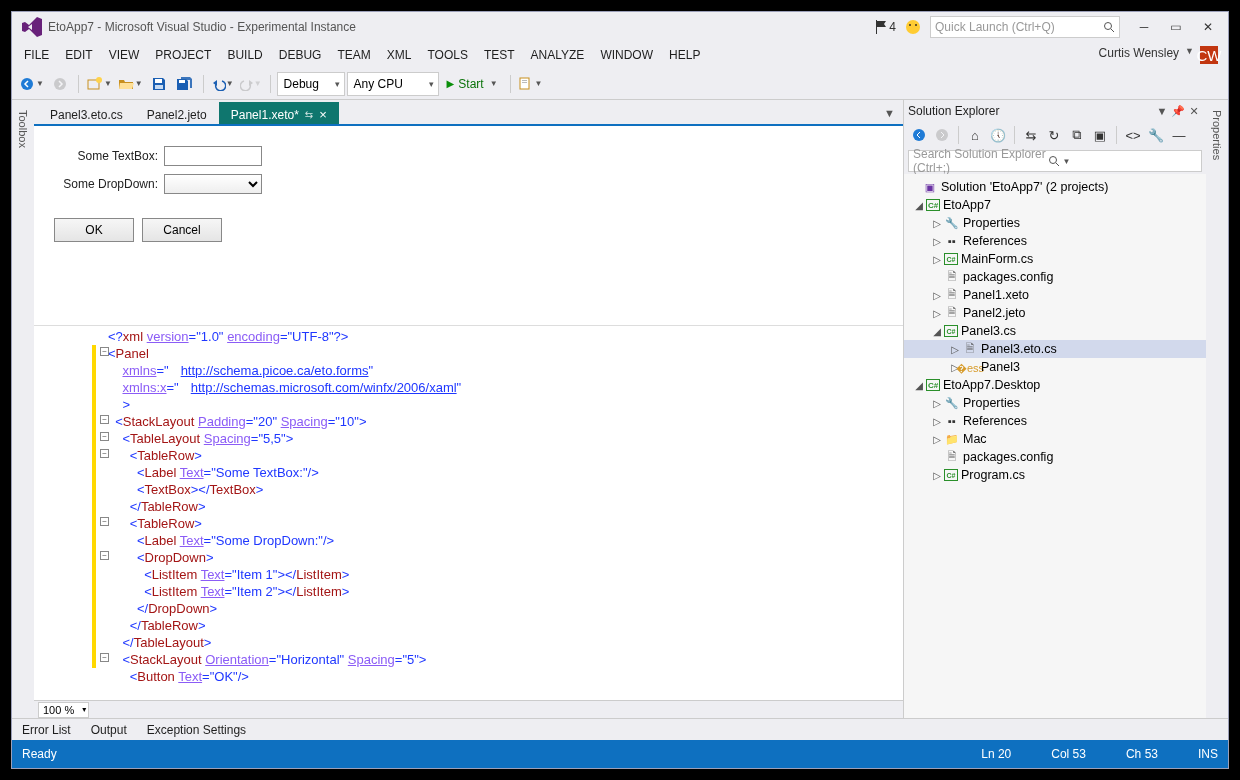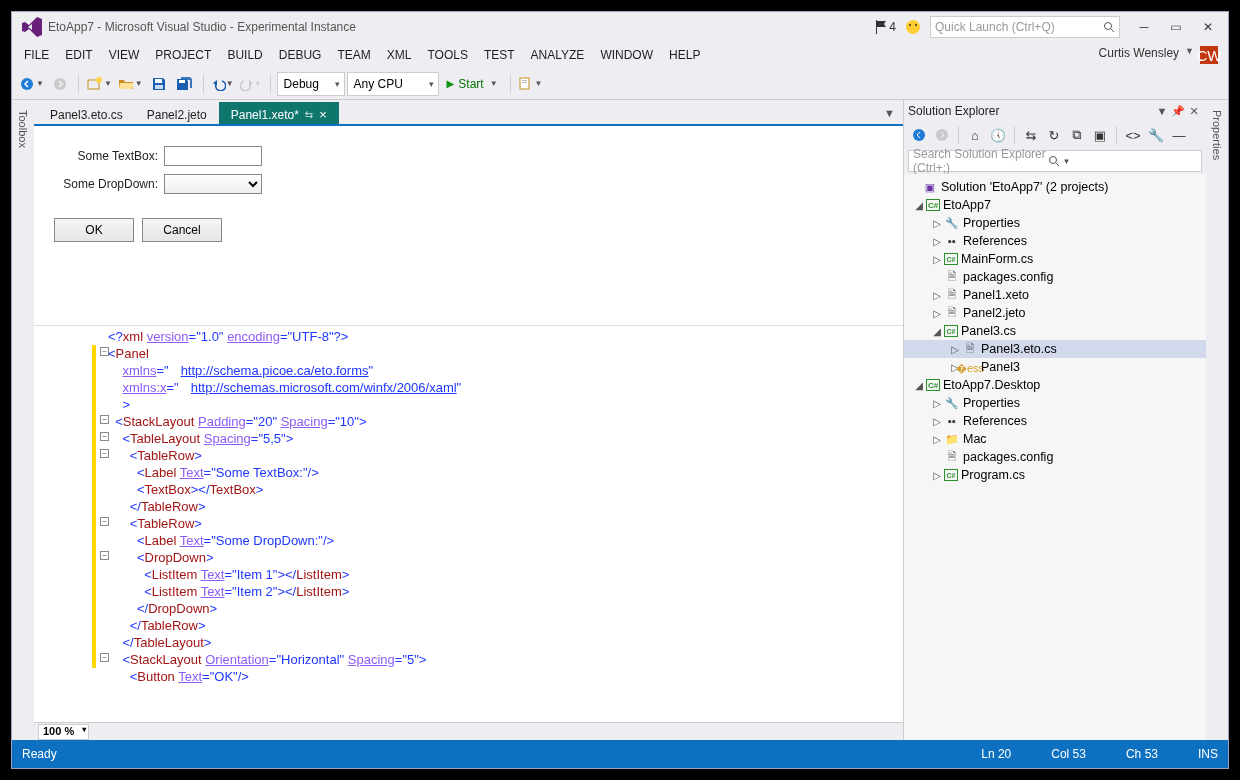--- a/index.html
+++ b/index.html
@@ -47,21 +47,21 @@
 .ddn{width:98px;height:20px;border:1px solid #888;background:linear-gradient(#fff,#eee);}
 .btn-row{display:flex;gap:8px;margin-top:24px;}
 .dbtn{width:80px;height:24px;border:1px solid #888;background:linear-gradient(#f6f6f6,#e5e5e5);font-size:12px;cursor:pointer;}
 .code-area { flex:1; overflow:auto; background:#fff; font-family:Consolas,monospace; font-size:13px; line-height:17px; position:relative; }
 .code-gutter{position:absolute;left:0;top:0;bottom:0;width:62px;background:#fff;}
 .yellow-strip{position:absolute;left:58px;width:4px;background:#ffd800;}
 .code-lines{padding:2px 0 2px 74px;white-space:pre;}
 .fold-box{position:absolute;left:66px;width:9px;height:9px;border:1px solid #888;background:#fff;font-size:8px;line-height:7px;text-align:center;color:#555;}
 .c-tag{color:#a31515;} .c-attr{color:#8b5cf6;text-decoration:underline;} .c-url{color:#1f37ff;text-decoration:underline;padding-left:12px;} .c-p{color:#1f37ff;}
 .zoom-bar{height:18px;border-top:1px solid #ccc;background:#eeeef2;display:flex;align-items:center;font-size:11px;padding:0 4px;}
-.zoom-combo{border:1px solid #ccc;background:#fff;padding:0 14px 0 4px;height:16px;display:flex;align-items:flex-start;position:relative;font-weight:bold;}
+.zoom-combo{border:1px solid #ccc;background:#fff;padding:0 14px 0 4px;height:16px;display:flex;align-items:center;position:relative;}
 .zoom-combo::after{content:"▾";position:absolute;right:2px;font-size:8px;}
 .right-panel { width:302px; display:flex; flex-direction:column; background:#eeeef2; }
 .panel-hdr { height:22px; background:#eeeef2; display:flex; align-items:center; padding:0 4px; font-size:12px; color:#1e1e1e; }
 .panel-hdr .sp{flex:1;}
 .panel-hdr .ic{width:16px;text-align:center;color:#555;cursor:pointer;font-size:11px;}
 .se-toolbar{height:26px;display:flex;align-items:center;gap:1px;padding:0 4px;}
 .se-tbtn{width:22px;height:22px;display:flex;align-items:center;justify-content:center;color:#333;cursor:pointer;font-size:13px;}
 .se-search{height:26px;padding:2px 4px;}
 .se-search-box{height:22px;border:1px solid #ccc;background:#fff;display:flex;align-items:center;padding:0 4px;font-size:12px;color:#999;}
 .se-search-box span{flex:1;}
@@ -423,20 +423,25 @@
             <span class="nm">Program.cs</span>
           </div>
       </div>
     </div>
 
     <div class="side-tab">
       <div class="side-tab-label">Properties</div>
     </div>
   </div>
 
+  <div class="bottom-tabs">
+    <div class="btab">Error List</div>
+    <div class="btab">Output</div>
+    <div class="btab">Exception Settings</div>
+  </div>
 
   <div class="status-bar">
     <span>Ready</span>
     <span class="sp"></span>
     <span class="grp">Ln 20</span>
     <span class="grp">Col 53</span>
     <span class="grp">Ch 53</span>
     <span>INS</span>
   </div>
 </div>

